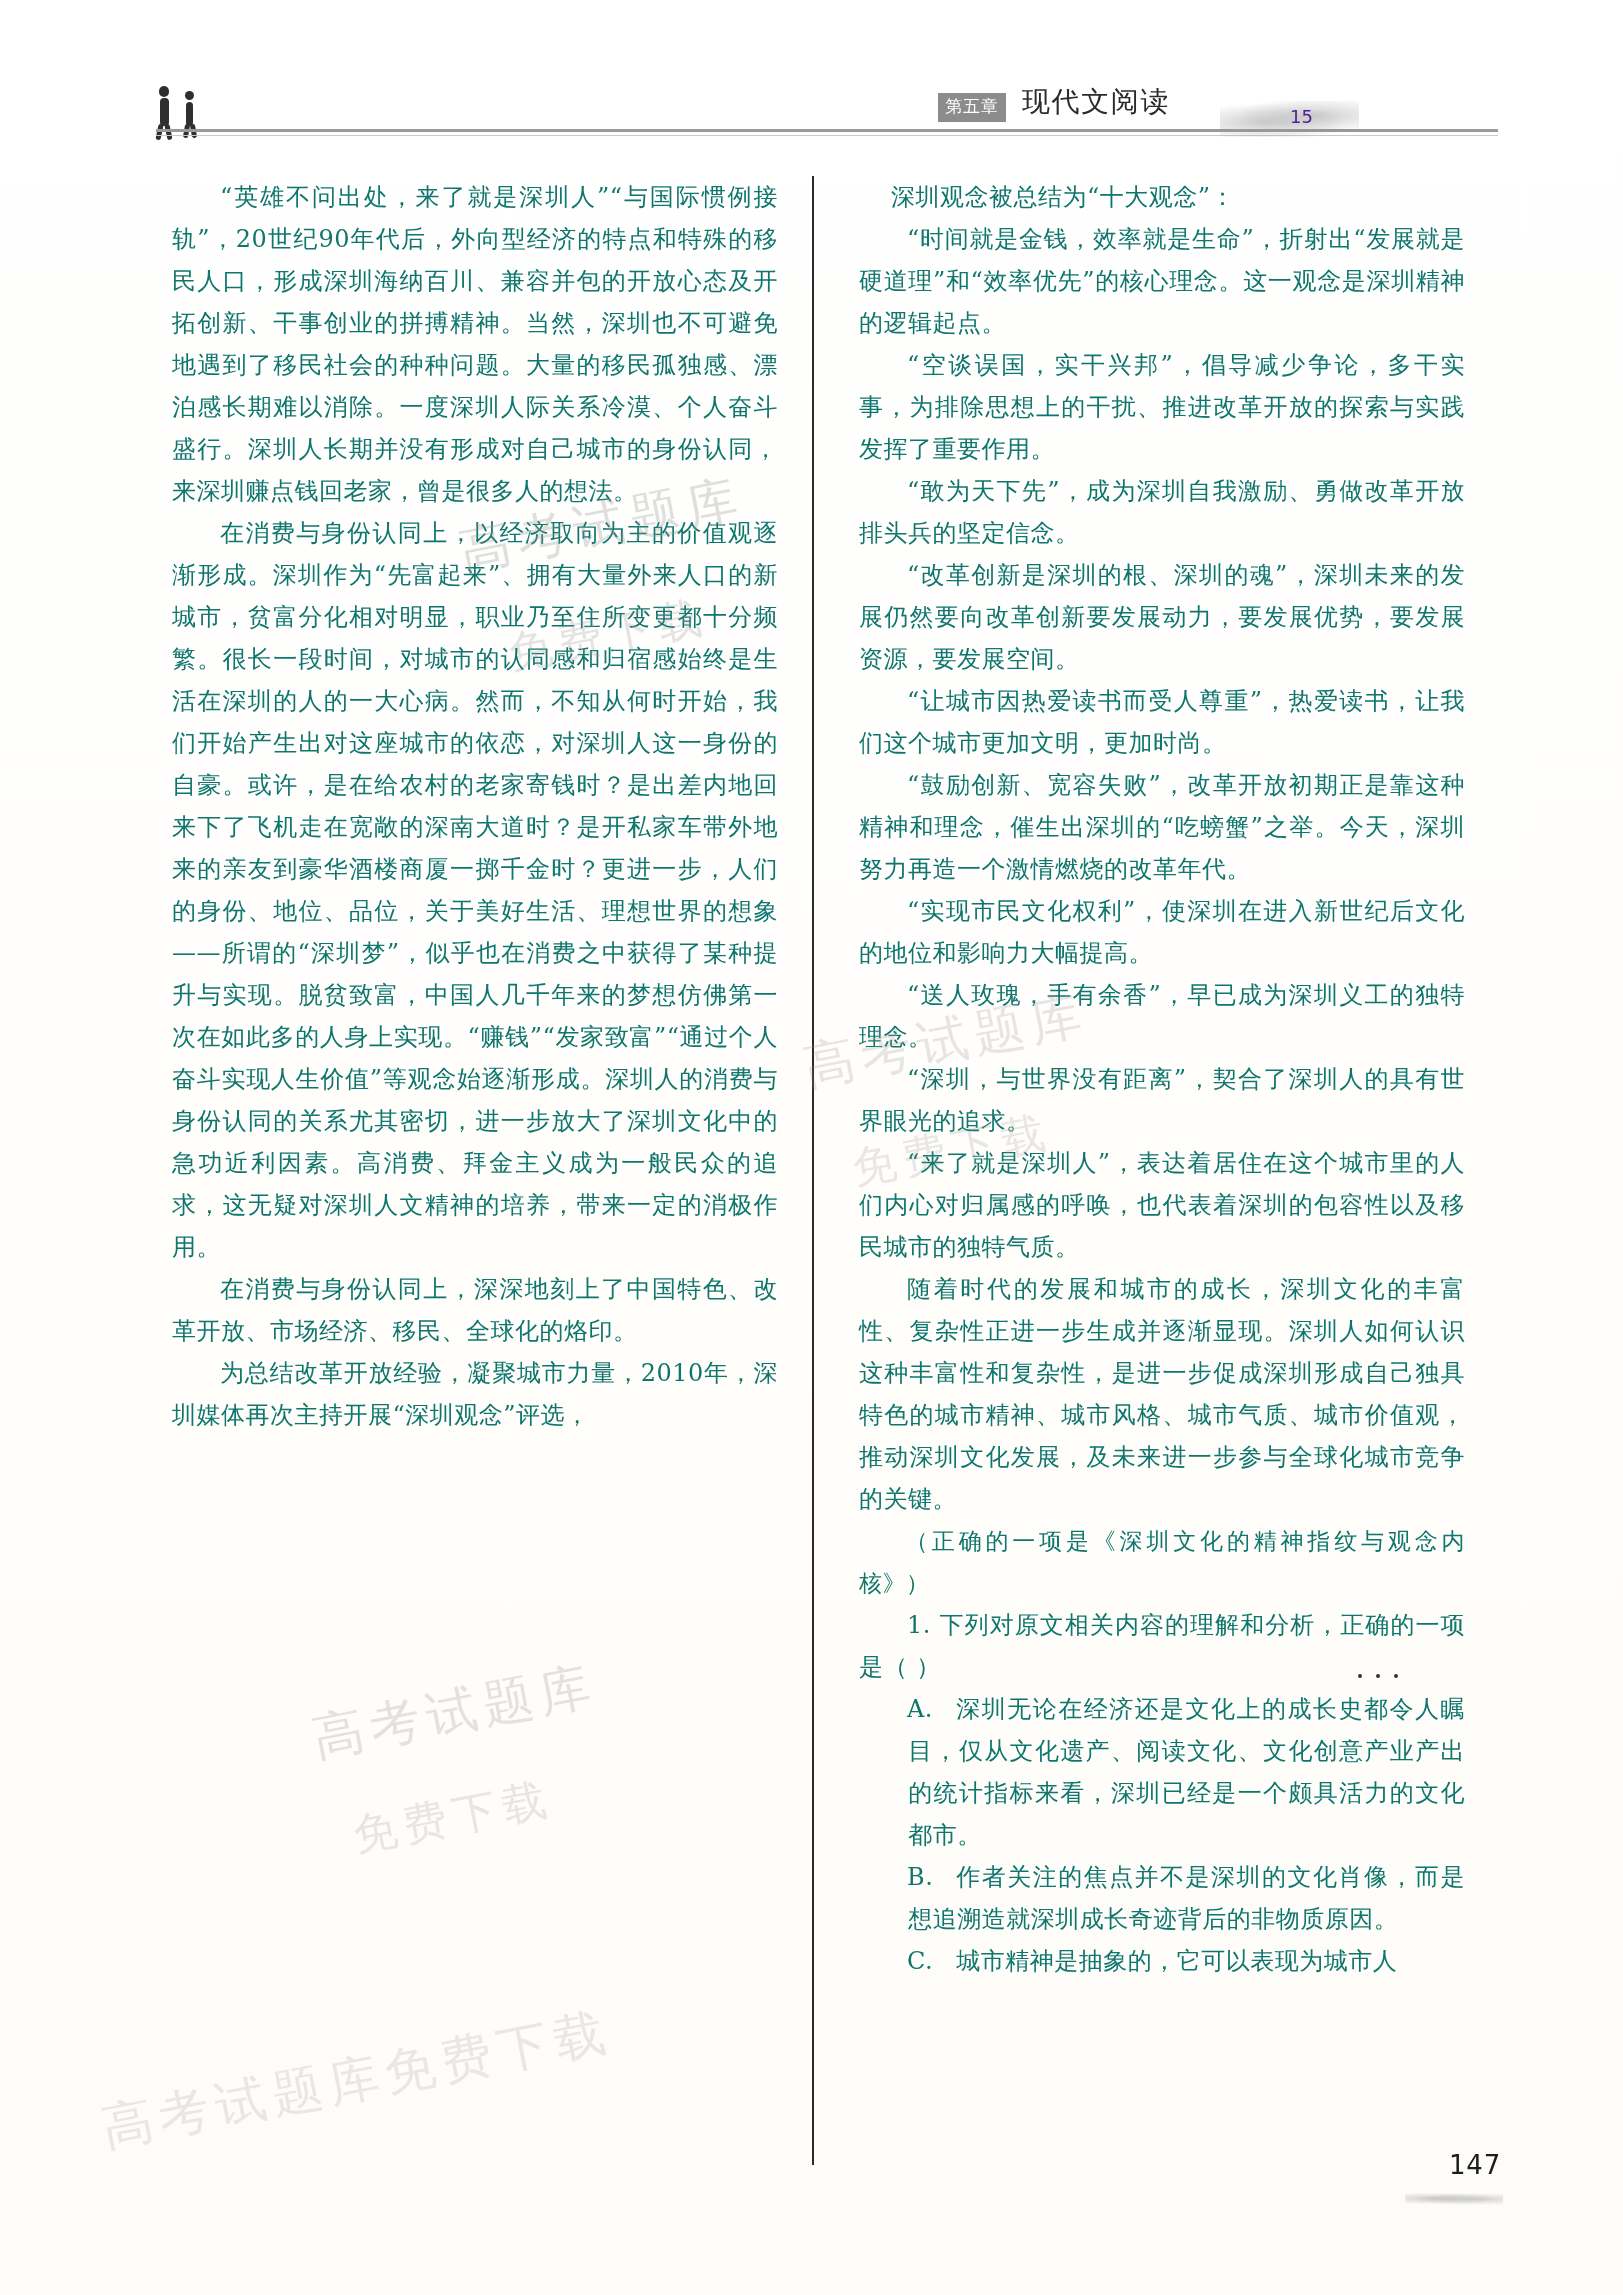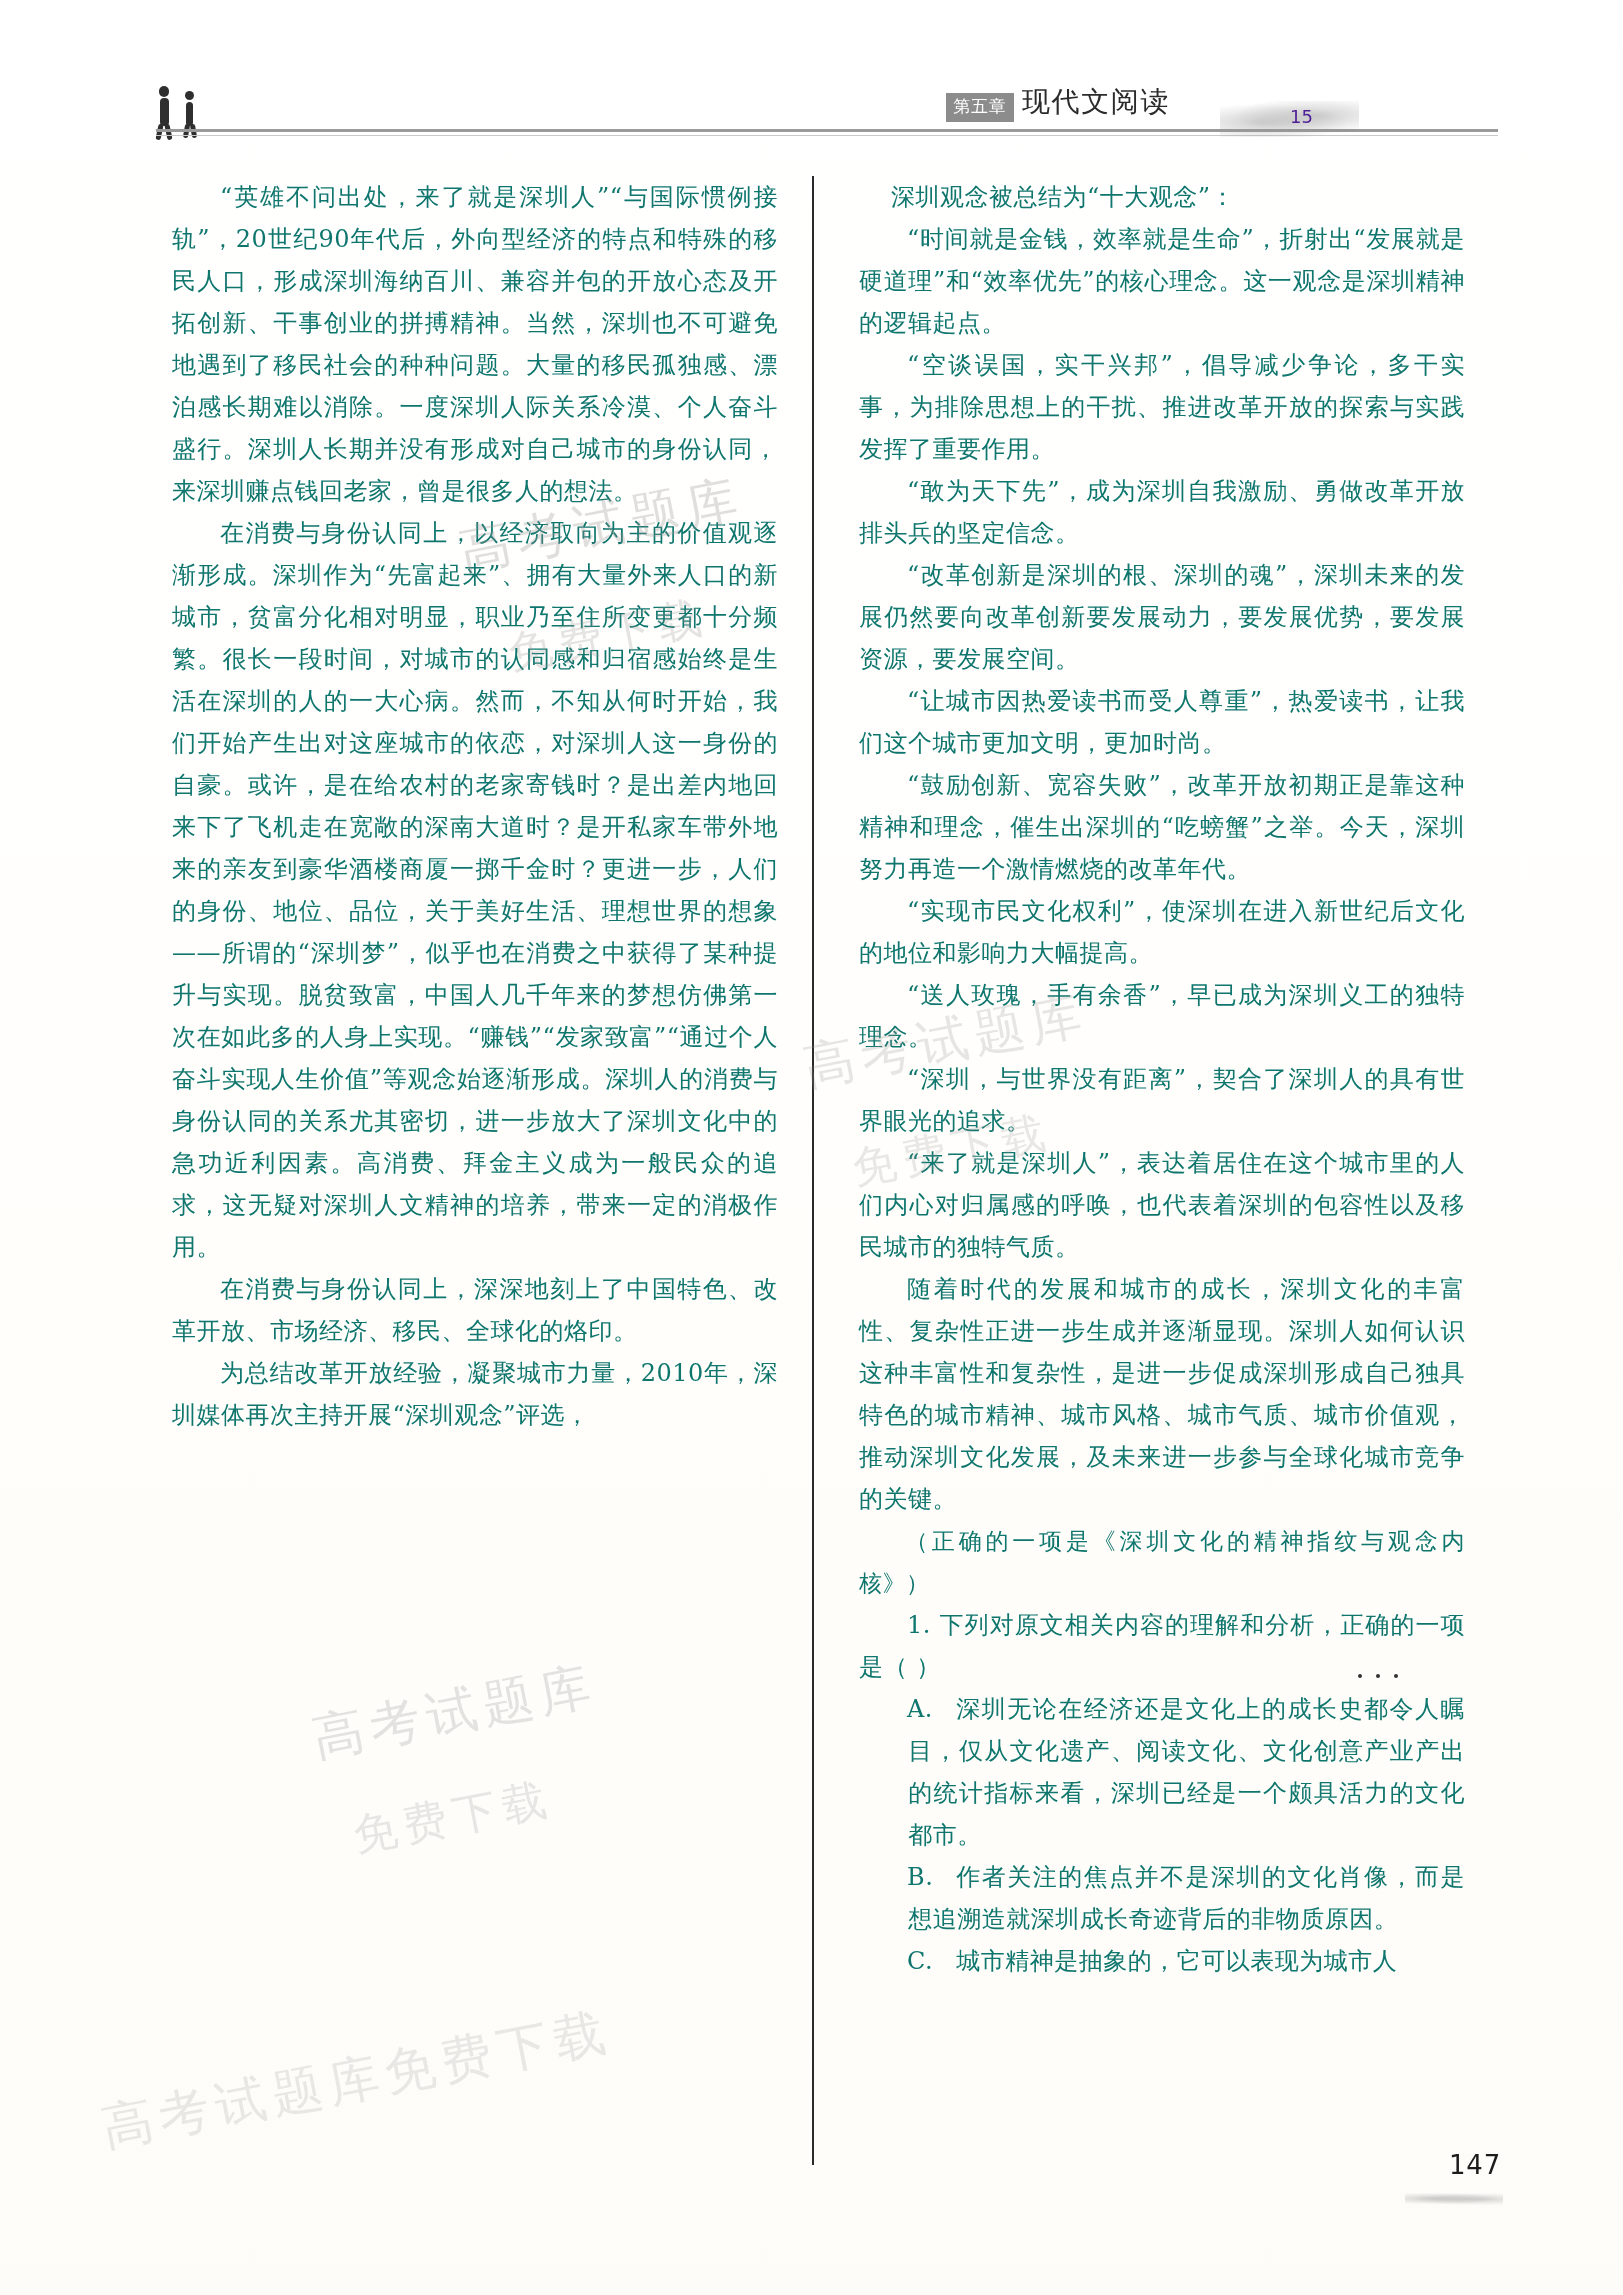--- a/index.html
+++ b/index.html
@@ -76,21 +76,21 @@
   }
   .fig.l {
     width: 4.9px; height: 16.4px; border-radius: 2.5px;
   }
   .chapter-block {
     position: absolute;
     right: 336px;
     top: 4.9px;
     display: flex;
     align-items: flex-end;
-    gap: 8px;
+    gap: 16px;
   }
   .chapter-tag {
     position: relative;
     background: #8c8c8c;
     color: #ffffff;
     font-size: 17px;
     line-height: 1;
     padding: 5.7px 7.4px 6.5px 7.4px;
     letter-spacing: 0.8px;
     font-family: "DejaVu Sans", "Liberation Sans", sans-serif;

